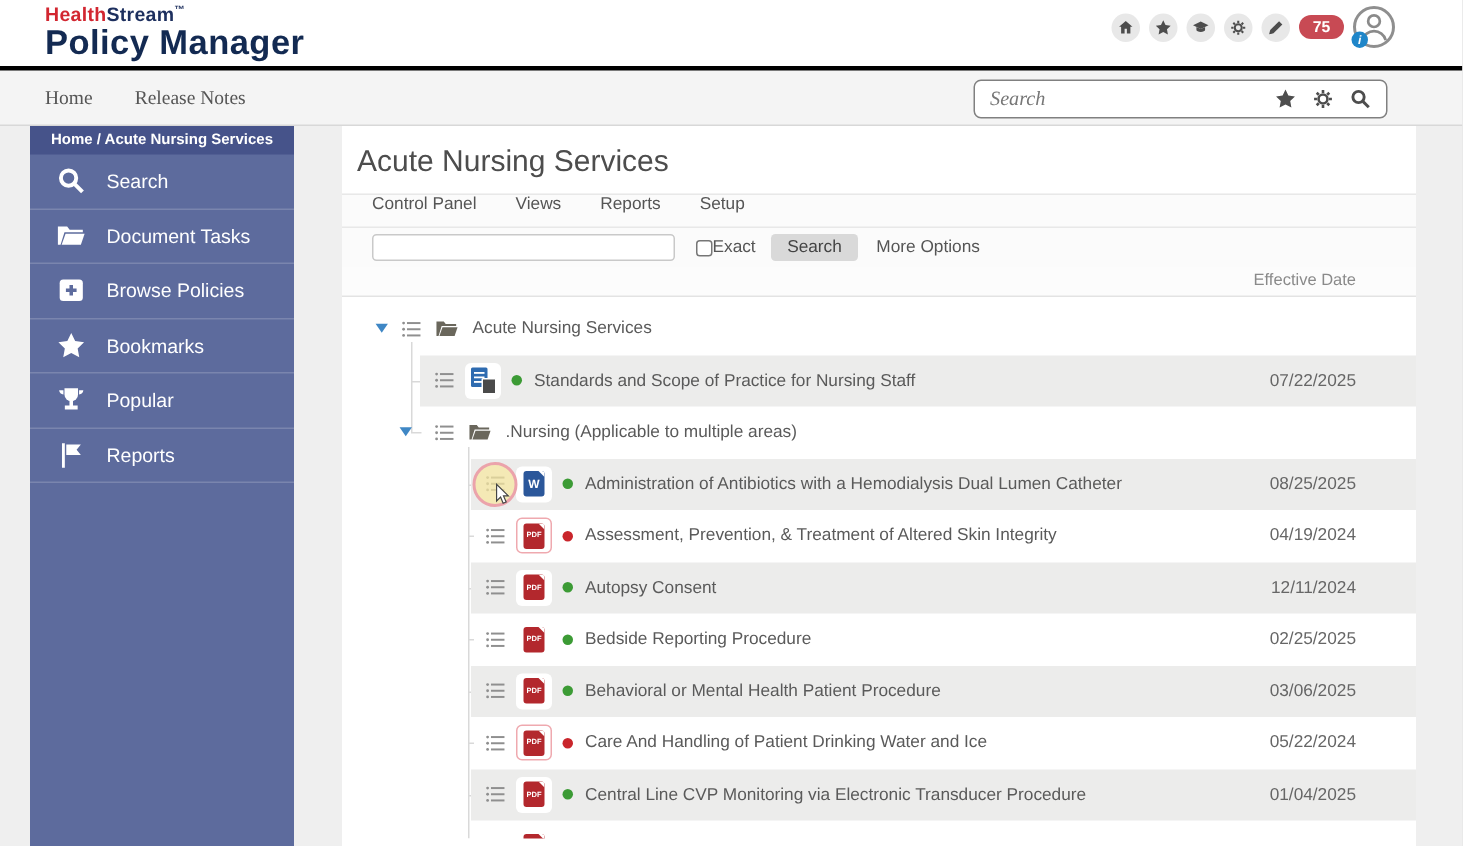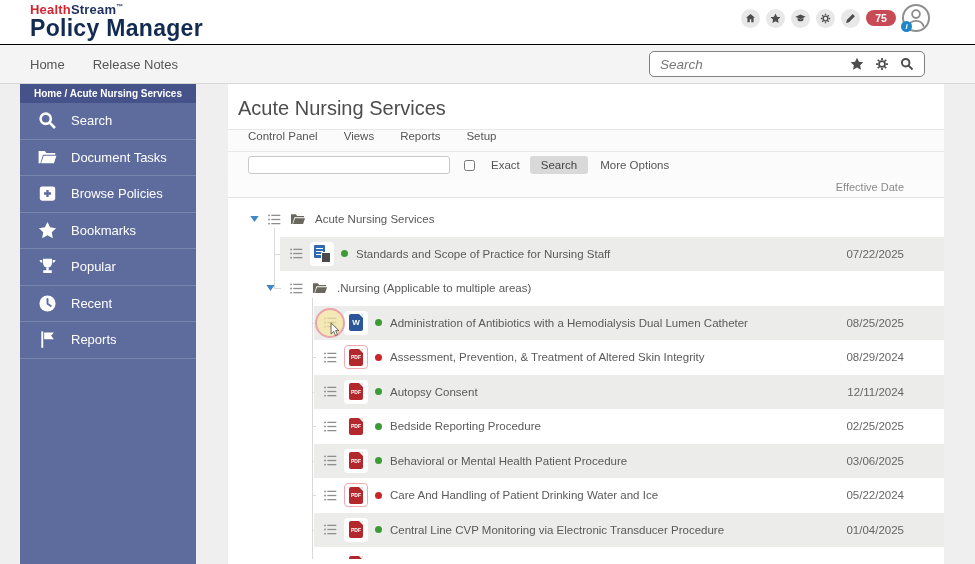--- a/index.html
+++ b/index.html
@@ -18,21 +18,21 @@
   .hicon svg{width:11px;height:11px;fill:currentColor}
   .badge{min-width:14px;height:16px;border-radius:9px;background:#c84a54;color:#fff;font-size:10.5px;font-weight:bold;
          display:flex;align-items:center;justify-content:center;padding:0 8px;cursor:pointer;}
   .avatar{width:24px;height:24px;border-radius:50%;border:2px solid #8f8f8f;background:#fff;position:relative;cursor:pointer;}
   .avatar svg.person{width:100%;height:100%;}
   .avatar .info{position:absolute;left:-3px;bottom:-2px;width:11px;height:11px;border-radius:50%;background:#1f86c9;
                 color:#fff;font-size:8px;font-weight:bold;font-style:italic;display:flex;align-items:center;justify-content:center;}
 
   
   .navbar{position:absolute;top:44px;left:0;right:0;height:40px;background:#f4f4f4;
-          border-top:1px solid #000000;border-bottom:1px solid #d8d8d8;box-sizing:border-box;}
+          border-top:3px solid #000000;border-bottom:1px solid #d8d8d8;box-sizing:border-box;font-family:Liberation Serif, serif;}
   .nav-links{position:absolute;left:30px;top:0;height:100%;display:flex;gap:28px;align-items:center;font-size:13px;color:#555;}
   .nav-link{cursor:pointer;}
   .search-wrap{position:absolute;right:50px;top:6px;width:276px;height:26px;border:1px solid #808080;border-radius:5px;
                background:#fff;display:flex;align-items:center;box-sizing:border-box;}
   .search-wrap input{flex:1;border:none;outline:none;background:transparent;font-size:13.5px;padding:0 10px;color:#333;font-family:inherit;min-width:0;}
   .search-wrap input::placeholder{font-style:italic;color:#777;}
   .sw-icons{display:flex;gap:11px;padding-right:10px;color:#4d4d4d;align-items:center;}
   .sw-icons svg{width:14px;height:14px;fill:currentColor;cursor:pointer;}
 
   
@@ -44,21 +44,21 @@
   .s-label{font-size:13px;}
 
   
   .panel{position:absolute;left:212px;top:84px;width:716px;bottom:0;background:#fff;margin-left:16px;}
   .ptitle{padding:13px 0 9px 10px;font-size:20px;color:#4d4d4d;}
   .tabsbar{height:23px;background:#fbfbfb;border-top:1px solid #e8e8e8;border-bottom:1px solid #e8e8e8;
            display:flex;align-items:flex-start;padding-left:20px;gap:26px;box-sizing:border-box;}
   .tab{font-size:11.5px;color:#555;cursor:pointer;}
   .filterrow{height:26px;background:#fbfbfb;display:flex;align-items:center;padding-left:20px;box-sizing:border-box;font-size:12px;color:#555;}
   .finput{width:190px;height:16px;border:1px solid #c9c9c9;border-radius:3px;font-size:11px;padding:0 5px;outline:none;font-family:inherit;}
-  .exact{display:flex;align-items:center;gap:16px;margin-left:14px;font-size:11.5px;}
+  .exact{display:flex;align-items:center;gap:0;margin-left:14px;font-size:11.5px;}
   .exact input{width:11px;height:11px;margin:0;}
   .fsearch{margin-left:10px;background:#d9d9d9;border:none;border-radius:3px;font-size:11.5px;color:#444;padding:3px 11px;font-family:inherit;cursor:pointer;}
   .fmore{margin-left:12px;font-size:11.5px;color:#555;cursor:pointer;}
   .theader{height:20px;border-bottom:1px solid #e3e3e3;background:#fcfcfc;position:relative;box-sizing:border-box;}
   .theader span{position:absolute;right:40px;top:3px;font-size:11px;color:#8a8a8a;}
 
   
   .tree{position:relative;margin-top:4px;height:357px;overflow:hidden;}
   .conn{position:absolute;background:#d9d9d9;width:1px;}
   .v1{left:46px;top:26px;height:60px;}
@@ -253,26 +253,20 @@
           <span class="s-label">Bookmarks</span>
         </div>
         <div class="s-item">
           <svg class="">
             <use href="#icon-trophy"></use>
           </svg>
           <span class="s-label">Popular</span>
         </div>
         <div class="s-item">
           <svg class="">
-            <use href="#icon-clock"></use>
-          </svg>
-          <span class="s-label">Recent</span>
-        </div>
-        <div class="s-item">
-          <svg class="">
             <use href="#icon-flag"></use>
           </svg>
           <span class="s-label">Reports</span>
         </div>
       </div>
   </div>
 
   <div class="panel">
     <div class="ptitle">Acute Nursing Services</div>
     <div class="tabsbar" id="tab-bar">
@@ -378,21 +372,21 @@
             <span class="listicon">
               <svg>
                 <use href="#icon-list"></use>
               </svg>
             </span>
             <span class="tile alert">
               <span class="doc pdf">PDF<i class="fold"></i></span>
             </span>
             <span class="dot red"></span>
             <span class="rlabel">Assessment, Prevention, &amp; Treatment of Altered Skin Integrity</span>
-            <span class="rdate">08/29/2024</span>
+            <span class="rdate">04/19/2024</span>
           </div>
         </div>
         <div class="trow lvl2">
           <span class="stub"></span>
           <div class="band zebra">
             <span class="listicon">
               <svg>
                 <use href="#icon-list"></use>
               </svg>
             </span>

